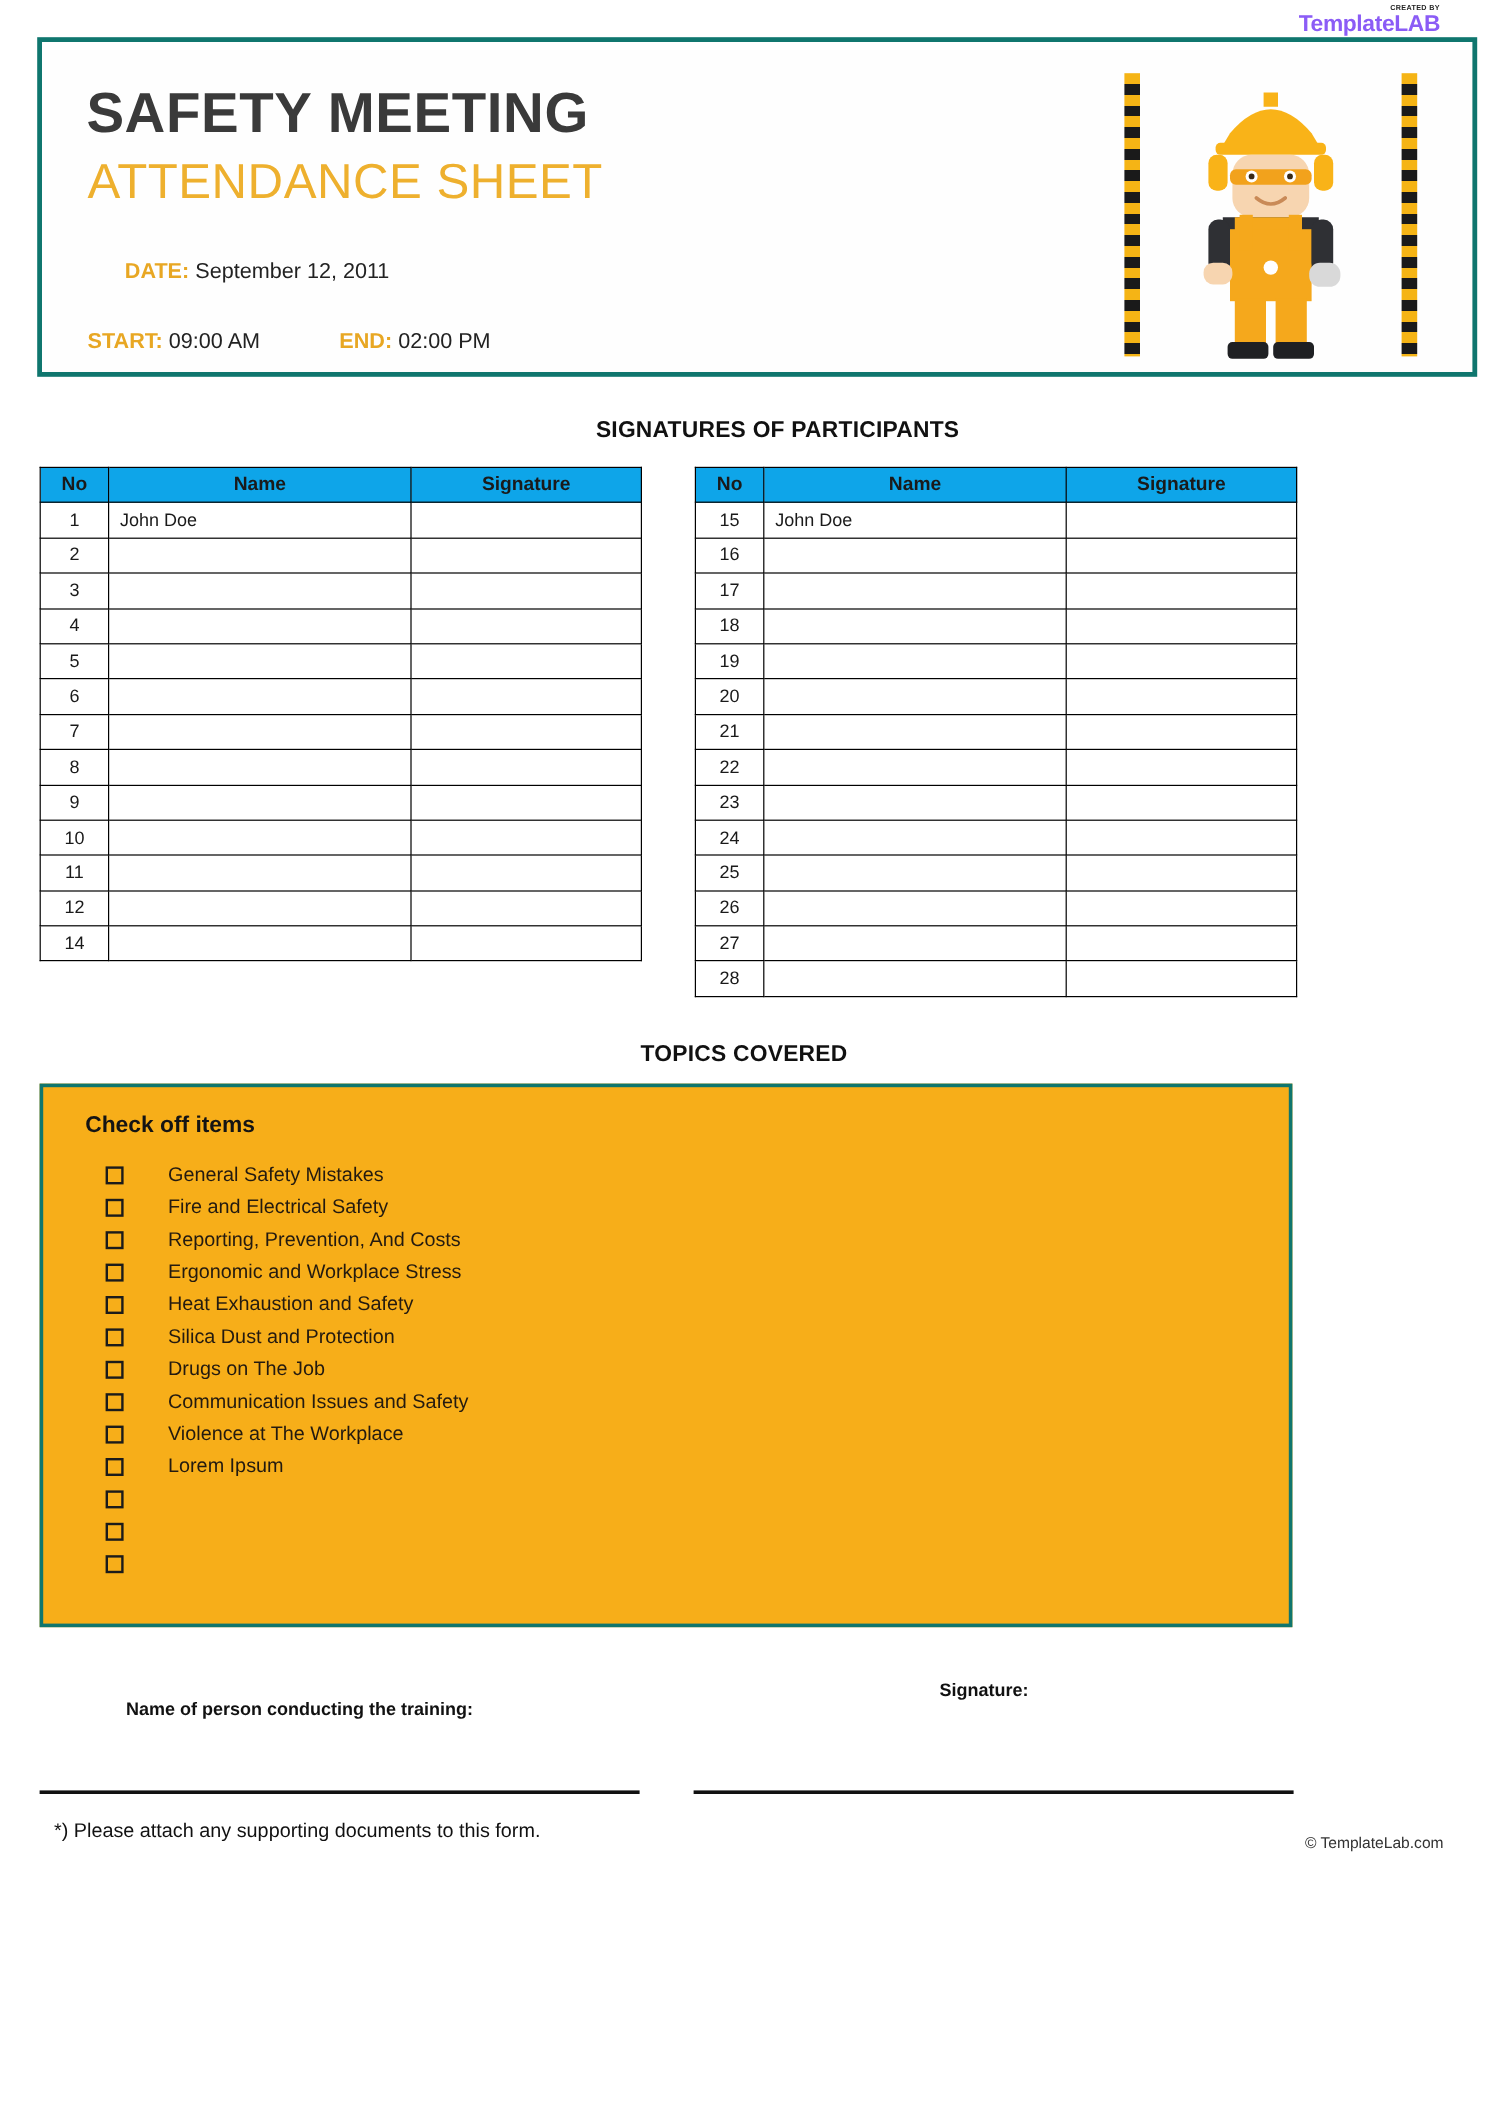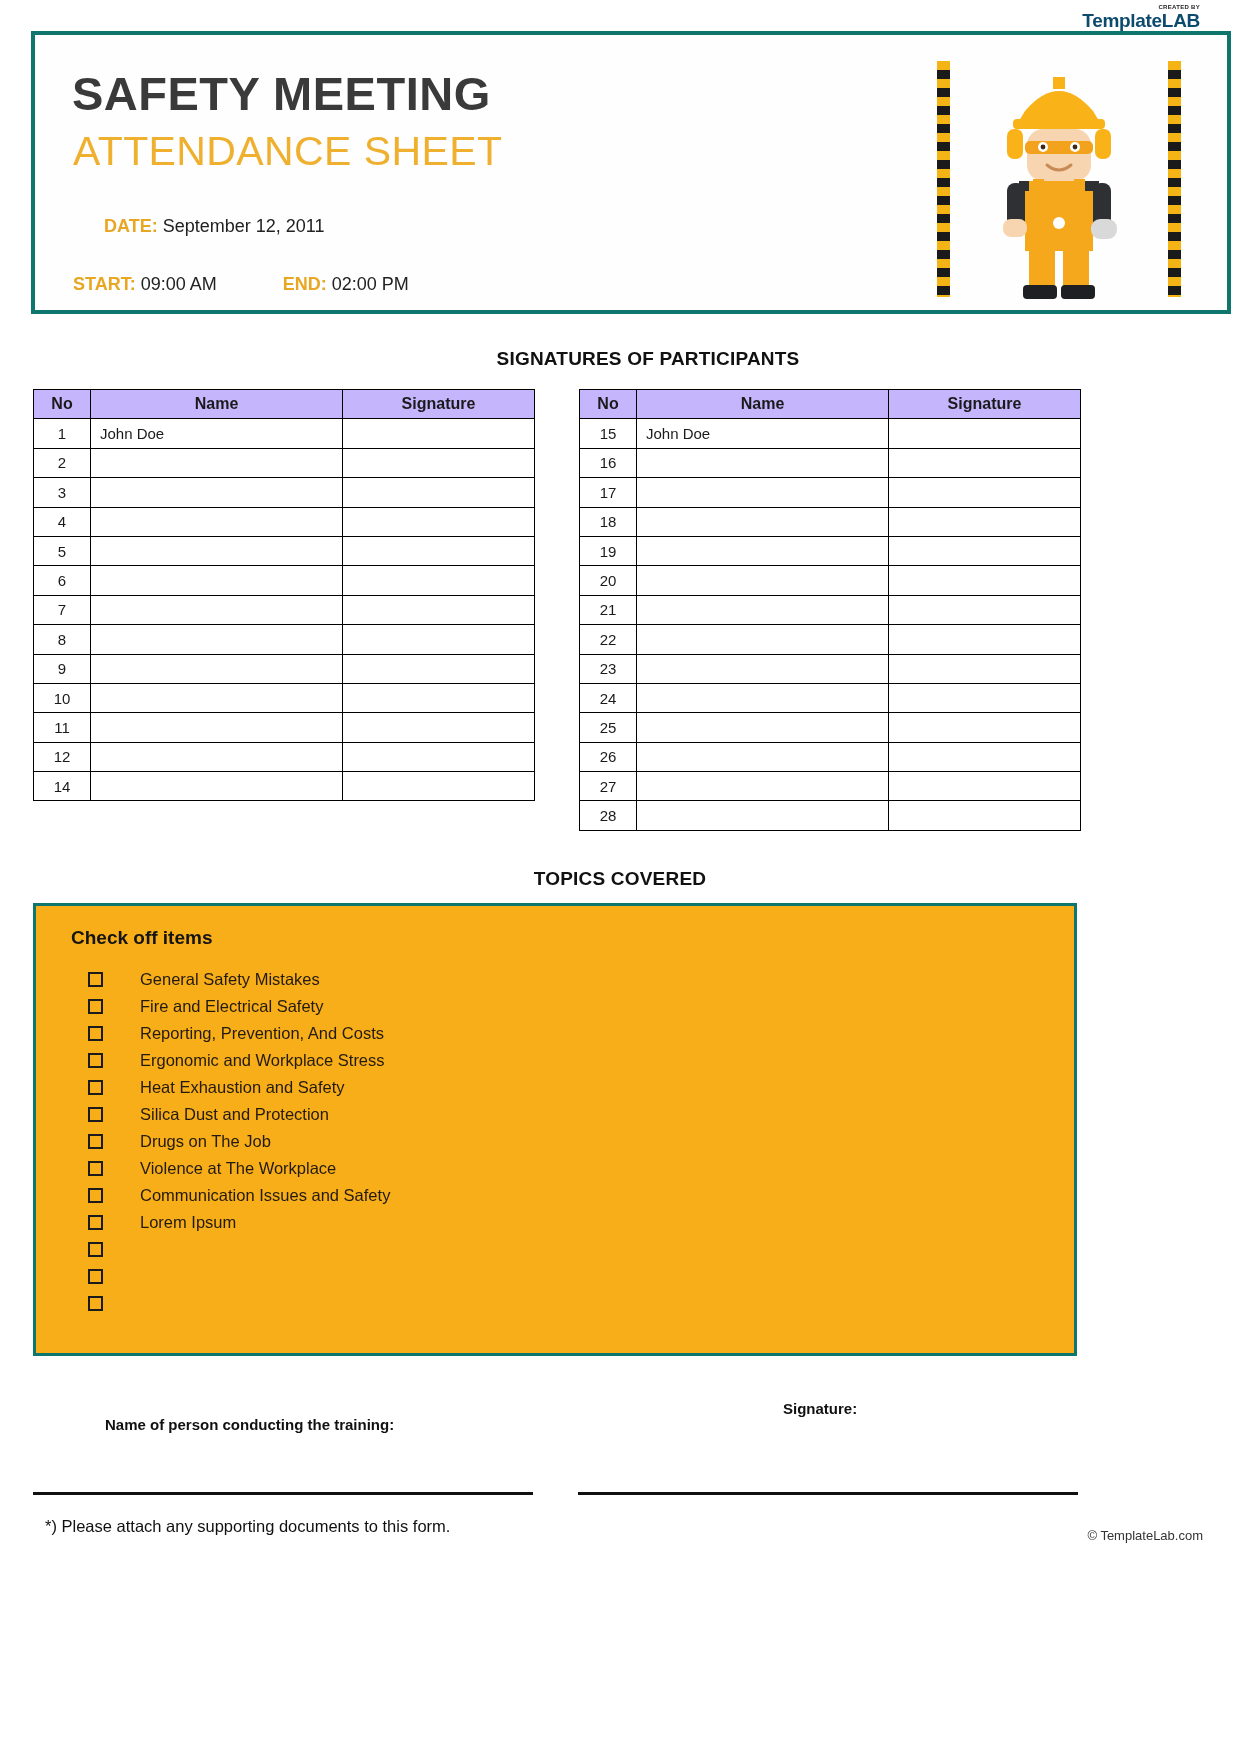--- a/index.html
+++ b/index.html
@@ -14,21 +14,21 @@
 
   
   .brand {
     position: absolute; top: 4px; right: 40px;
     text-align: right; line-height: 1;
   }
   .brand-top {
     font-size: 6px; font-weight: bold; letter-spacing: .3px;
     color: #222; display: block; margin-bottom: 1px;
   }
-  .brand-main { font-size: 19px; font-weight: bold; color: #0c4a6e; letter-spacing: -.3px; }
+  .brand-main { font-size: 19px; font-weight: bold; color: #8b5cf6; letter-spacing: -.3px; }
 
   
   .header-box {
     position: absolute; left: 31px; top: 31px;
     width: 1200px; height: 283px;
     border: 4px solid #0f766e; background: #fefefe;
   }
   .title-main {
     position: absolute; left: 37px; top: 31px;
     font-size: 47px; font-weight: bold; color: #3a3a3a;
@@ -62,21 +62,21 @@
   #topics-title { top: 868px; }
 
   
   table.att {
     position: absolute; border-collapse: collapse; table-layout: fixed;
   }
   table.att th, table.att td {
     border: 1.6px solid #000; height: 29.4px; font-size: 15px; color: #1a1a1a;
   }
   table.att th {
-    background: #c4b5fd; font-weight: bold; font-size: 16px; text-align: center;
+    background: #0ea5e9; font-weight: bold; font-size: 16px; text-align: center;
   }
   table.att td.no { text-align: center; }
   table.att td.nm { text-align: left; padding-left: 9px; }
   .col-no { width: 57px; }
   .col-name { width: 252px; }
   .col-sig { width: 192px; }
   #table-left { left: 33px; top: 389px; }
   #table-right { left: 579px; top: 389px; }
 
   
@@ -378,25 +378,25 @@
         <div class="check-row">
           <div class="cbox"></div>
           <div class="citem">Silica Dust and Protection</div>
         </div>
         <div class="check-row">
           <div class="cbox"></div>
           <div class="citem">Drugs on The Job</div>
         </div>
         <div class="check-row">
           <div class="cbox"></div>
+          <div class="citem">Communication Issues and Safety</div>
+        </div>
+        <div class="check-row">
+          <div class="cbox"></div>
           <div class="citem">Violence at The Workplace</div>
-        </div>
-        <div class="check-row">
-          <div class="cbox"></div>
-          <div class="citem">Communication Issues and Safety</div>
         </div>
         <div class="check-row">
           <div class="cbox"></div>
           <div class="citem">Lorem Ipsum</div>
         </div>
         <div class="check-row">
           <div class="cbox"></div>
           <div class="citem"></div>
         </div>
         <div class="check-row">

